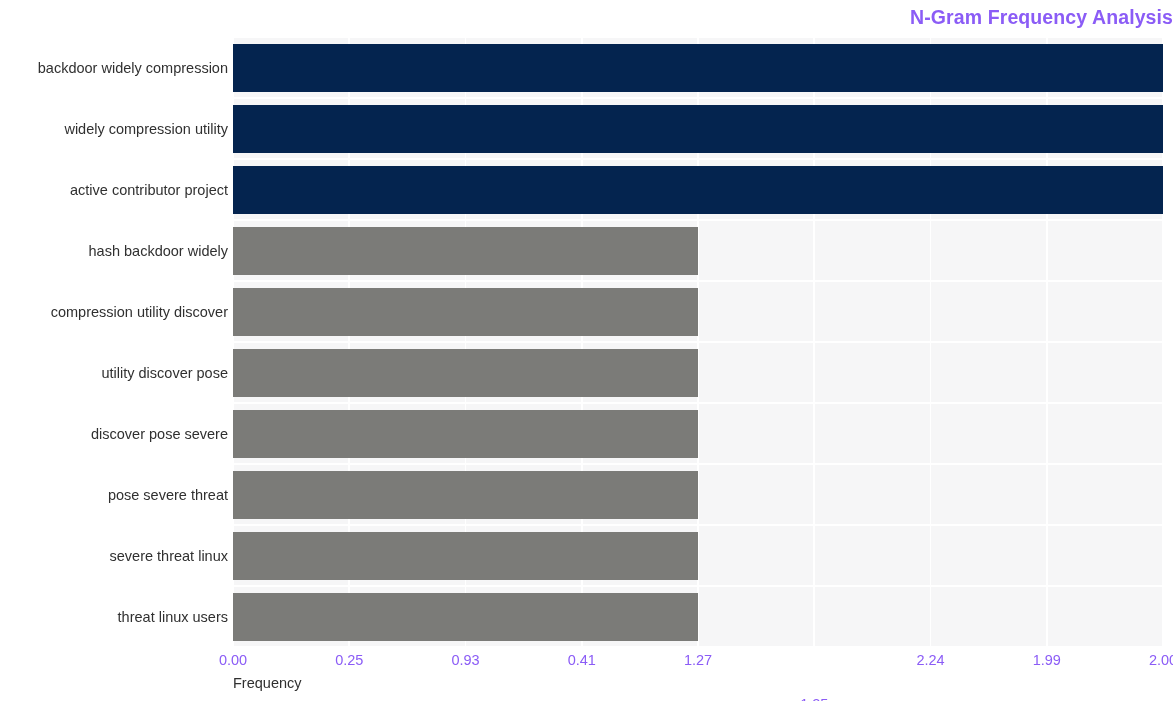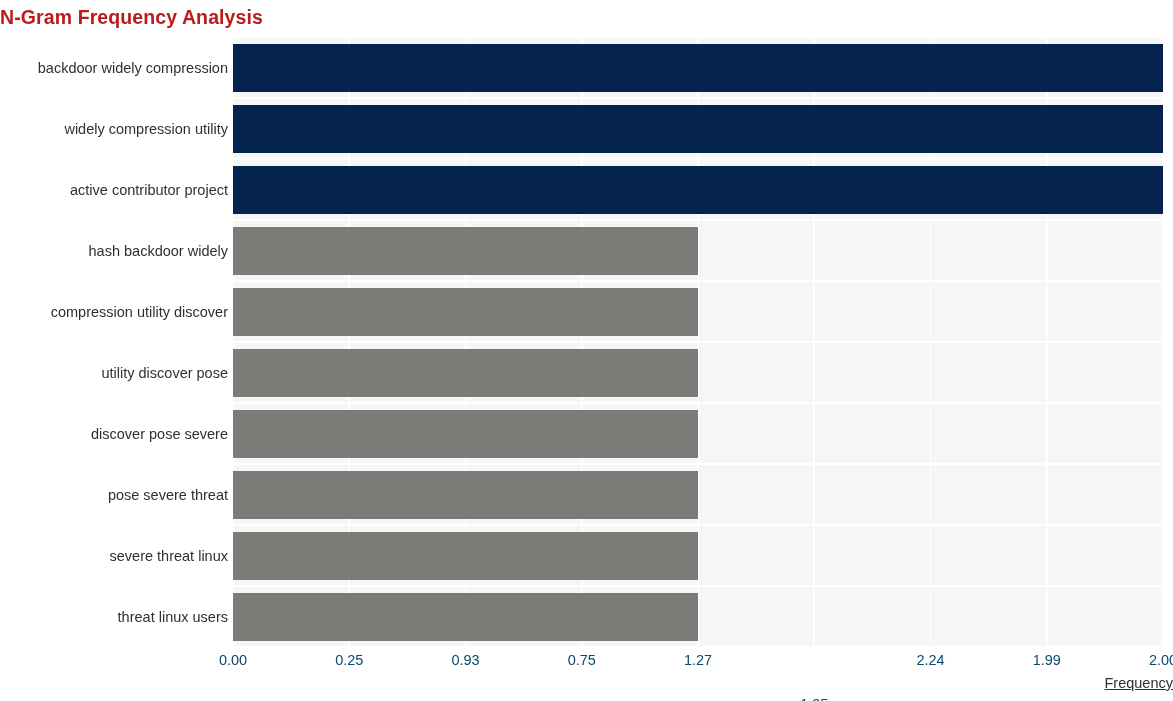--- a/index.html
+++ b/index.html
@@ -20,24 +20,24 @@
     height: 701px;
     background: #ffffff;
   }
 
   
   #chart-title {
     position: absolute;
     left: 0;
     top: 6px;
     width: 1173px;
-    text-align: left;
+    text-align: right;
     font-size: 19.5px;
     font-weight: bold;
-    color: #b91c1c;
+    color: #8b5cf6;
     letter-spacing: 0.1px;
   }
 
   
   #plot-area {
     position: absolute;
     left: 233px;
     top: 37px;
     width: 930px;
     height: 610px;
@@ -81,32 +81,31 @@
   }
 
   
   .xtick {
     position: absolute;
     top: 652px;
     width: 120px;
     margin-left: -60px;
     text-align: center;
     font-size: 14.5px;
-    color: #0c4a6e;
+    color: #8b5cf6;
   }
 
   #xaxis-label {
     position: absolute;
-    left: 243px;
+    left: 233px;
     top: 675px;
     width: 930px;
-    text-align: right;
+    text-align: left;
     font-size: 14.5px;
     color: #303030;
-    text-decoration: underline;
   }
 </style>
 </head>
 <body>
 
 <div id="figure">
 
   <div id="chart-title">N-Gram Frequency Analysis</div>
 
   <div id="plot-area">
@@ -157,21 +156,21 @@
       <div class="ytick" style="top: 365.5px;">utility discover pose</div>
       <div class="ytick" style="top: 426.5px;">discover pose severe</div>
       <div class="ytick" style="top: 487.5px;">pose severe threat</div>
       <div class="ytick" style="top: 548.5px;">severe threat linux</div>
       <div class="ytick" style="top: 609.5px;">threat linux users</div>
     </div>
   <div id="xtick-labels">
       <div class="xtick" style="left: 233px;">0.00</div>
       <div class="xtick" style="left: 349.25px;">0.25</div>
       <div class="xtick" style="left: 465.5px;">0.93</div>
-      <div class="xtick" style="left: 581.75px;">0.75</div>
+      <div class="xtick" style="left: 581.75px;">0.41</div>
       <div class="xtick" style="left: 698px;">1.27</div>
       <div class="xtick" style="left: 814.25px; margin-top: 44px;">1.25</div>
       <div class="xtick" style="left: 930.5px;">2.24</div>
       <div class="xtick" style="left: 1046.75px;">1.99</div>
       <div class="xtick" style="left: 1163px;">2.00</div>
     </div>
 
   <div id="xaxis-label">Frequency</div>
 
 </div>

